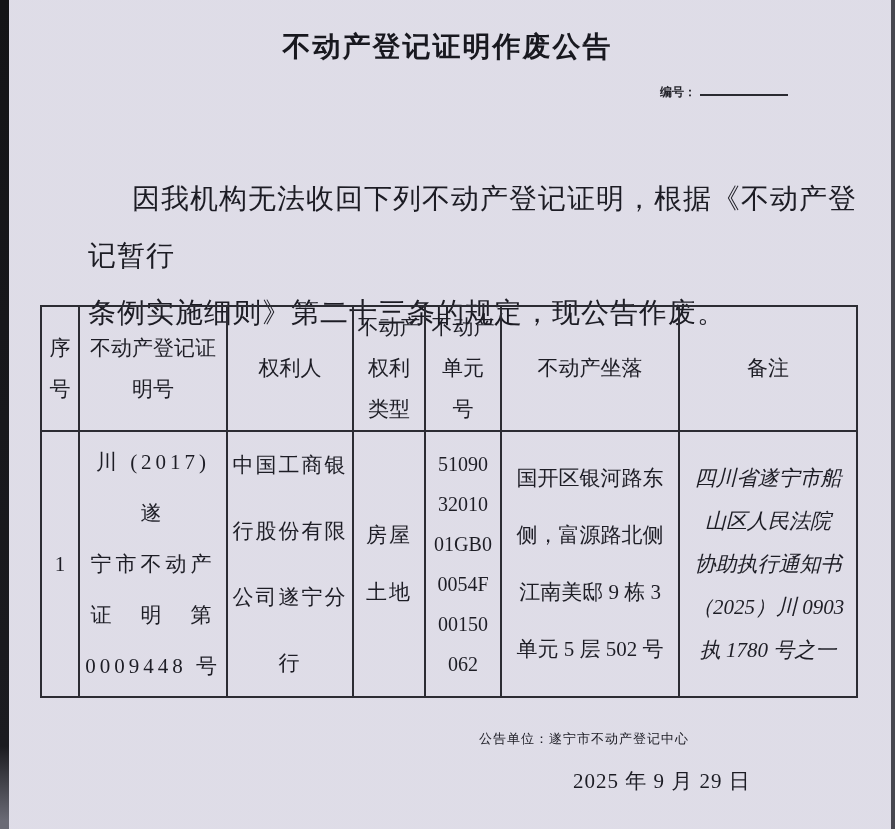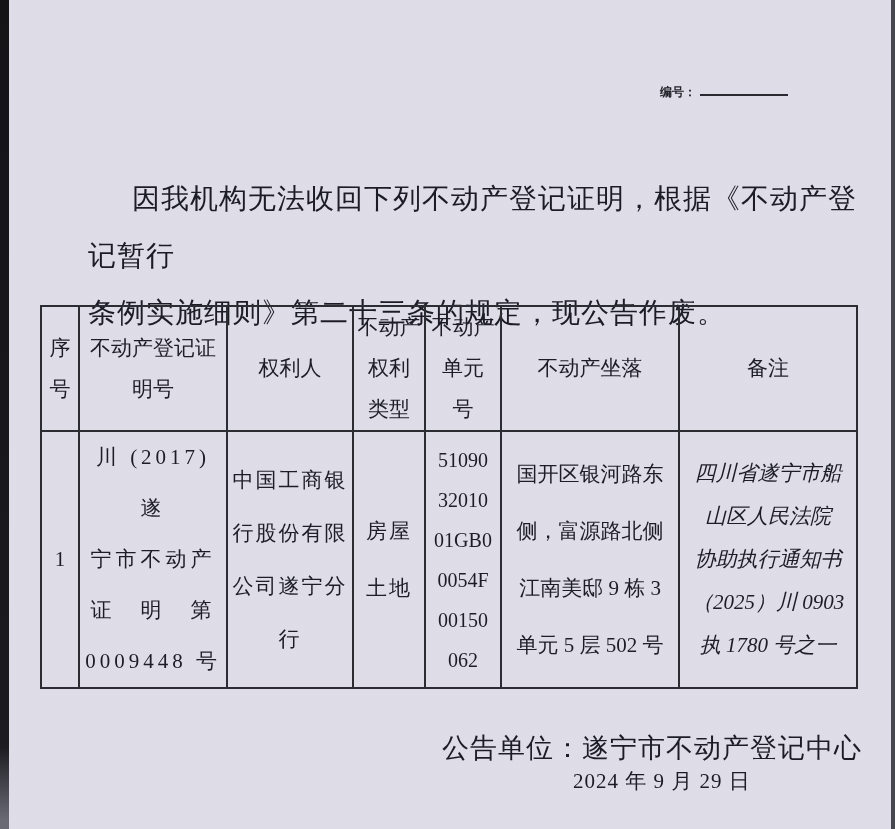--- a/index.html
+++ b/index.html
@@ -57,41 +57,42 @@
   .cert-table thead th{line-height:41px;}
   .cert-table tbody tr{height:251px;}
   .col-index{width:38px;}
   .col-cert{width:148px;}
   .col-holder{width:126px;}
   .col-type{width:72px;}
   .col-unit{width:76px;}
   .col-loc{width:178px;}
   .col-remark{width:178px;}
   .cell-cert{line-height:51px;letter-spacing:4px;}
-  .cell-holder{line-height:53px;letter-spacing:2px;margin-top:26px;}
+  .cell-holder{line-height:66px;letter-spacing:2px;margin-top:26px;}
   .cell-type{line-height:57px;letter-spacing:2px;}
   .cell-unit{line-height:40px;font-size:20px;}
   .cell-loc{line-height:57px;}
   .cell-remark{line-height:43px;font-style:italic;}
   .footer-issuer{
-    position:absolute;top:730px;left:442px;
-    font-size:27px;letter-spacing:1px;color:#1c1c24;font-family:Liberation Mono, monospace;
+    position:absolute;top:730px;left:479px;
+    font-size:13px;letter-spacing:1px;color:#1c1c24;font-family:Liberation Mono, monospace;
   }
   .footer-date{
     position:absolute;top:767px;left:573px;
     font-size:21px;letter-spacing:1px;color:#1c1c24;
   }
 </style>
 </head>
 <body>
 
 <div class="page">
   <div class="edge-left"></div>
   <div class="edge-right"></div>
 
+  <h1 class="title">不动产登记证明作废公告</h1>
 
   <div class="serial">
     <span>编号：</span><span class="blank"></span>
   </div>
 
   <div class="body-text">因我机构无法收回下列不动产登记证明，根据《不动产登记暂行
 条例实施细则》第二十三条的规定，现公告作废。</div>
 
   <table class="cert-table">
     <colgroup>
@@ -148,14 +149,14 @@
 协助执行通知书
 （2025）川 0903
 执 1780 号之一</td>
       </tr>
     </tbody>
   </table>
 
   <div class="footer-issuer">
     <span>公告单位：</span><span>遂宁市不动产登记中心</span>
   </div>
-  <div class="footer-date">2024 年 9 月 29 日</div>
+  <div class="footer-date">2025 年 9 月 29 日</div>
 </div>
 
 </body></html>

